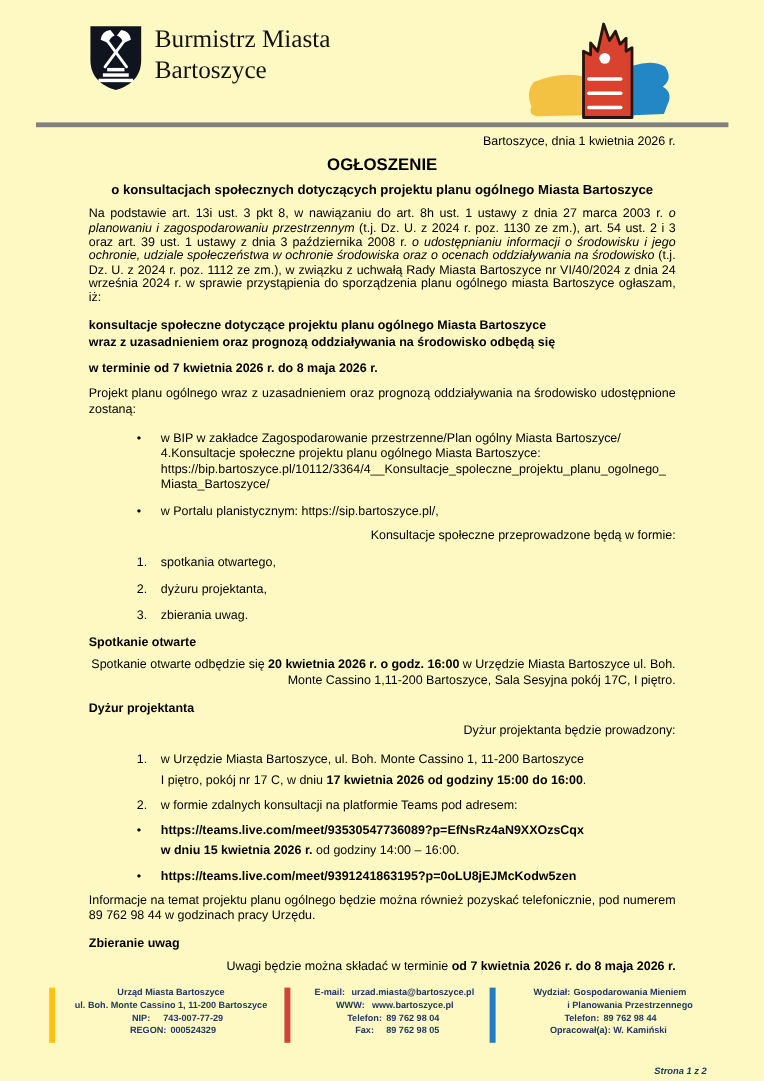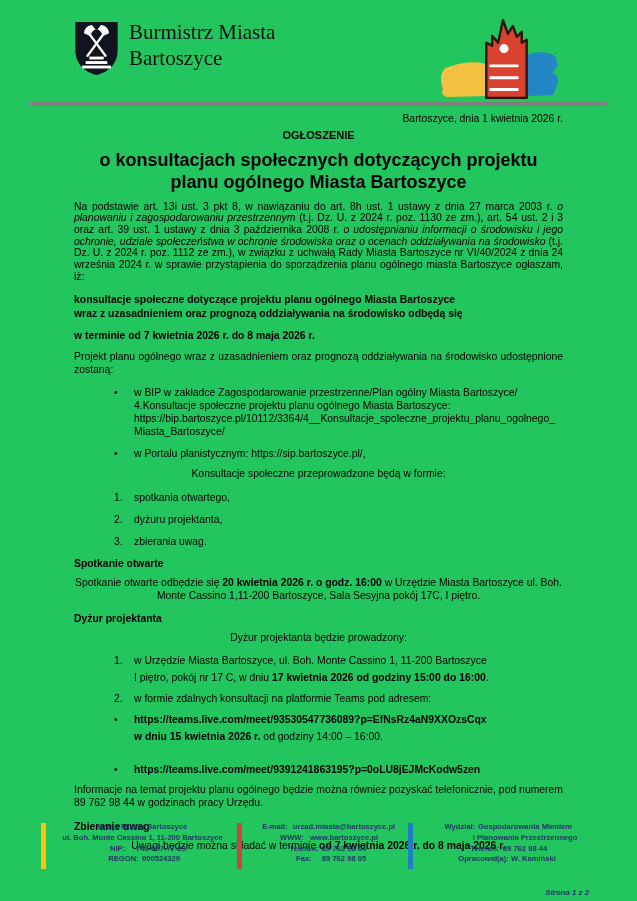--- a/index.html
+++ b/index.html
@@ -1,32 +1,32 @@
 <!DOCTYPE html>
 <html lang="pl"><head>
 <meta charset="utf-8">
 <style>
   html,body{margin:0;padding:0;background:#fff;}
-  .doc{position:relative;width:637px;height:901px;background:#22c55e;overflow:hidden;
+  .doc{position:relative;width:637px;height:901px;background:#fef9c3;overflow:hidden;
        font-family:"Liberation Sans",sans-serif;color:#000;font-size:10.4px;line-height:1.25;}
   
   .header{position:relative;height:102px;}
   .sender{position:absolute;left:74px;top:20px;display:flex;align-items:flex-start;gap:10px;}
   .sender-name{font-family:"Liberation Serif",serif;font-size:21px;line-height:1.22;color:#111;}
   .citylogo{position:absolute;right:64px;top:12px;z-index:2;}
   .rule{height:4px;background:#808080;margin:0 30px;}
   
   .content{padding:0 74px;}
   .date-line{text-align:right;margin-top:6px;}
   .ref{margin-top:2px;}
-  .h1{margin-top:4px;text-align:center;font-weight:700;font-size:11px;}
-  .h2{margin-top:6px;text-align:center;font-weight:700;font-size:18px;}
+  .h1{margin-top:4px;text-align:center;font-weight:700;font-size:14px;}
+  .h2{margin-top:6px;text-align:center;font-weight:700;font-size:11px;}
   .p{margin-top:7px;text-align:justify;}
   .p1{line-height:1.12;}
-  .pl{text-align:center;}
+  .pl{text-align:right;}
   .center-b{text-align:left;font-weight:700;margin-top:7px;line-height:1.35;}
   .term{margin-top:8px;}
   .i{font-style:italic;}
   .b{font-weight:700;}
   .sh{font-weight:700;margin-top:9px;}
   
   .li{position:relative;margin:7px 0 0 40px;padding-left:20px;text-align:left;}
   .li .mk{position:absolute;left:0;top:0;}
   .uli .mk::before{content:"\2022";}
   .url{overflow-wrap:anywhere;word-break:break-all;}
@@ -141,21 +141,21 @@
     <div class="li" style="margin-top:8px">
       <span class="mk">2.</span>
       <span>w formie zdalnych konsultacji na platformie Teams pod adresem:</span>
     </div>
 
     <div class="li uli" style="margin-top:8px">
       <span class="mk"></span>
       <span class="b url">https://teams.live.com/meet/93530547736089?p=EfNsRz4aN9XXOzsCqx</span>
       <div class="sub"><span class="b">w dniu 15 kwietnia 2026 r.</span><span> od godziny 14:00 – 16:00.</span></div>
     </div>
-    <div class="li uli" style="margin-top:20px">
+    <div class="li uli" style="margin-top:8px">
       <span class="mk"></span>
       <span class="b url">https://teams.live.com/meet/9391241863195?p=0oLU8jEJMcKodw5zen</span>
     </div>
 
     <p class="p">Informacje na temat projektu planu ogólnego będzie można również pozyskać telefonicznie, pod numerem 89 762 98 44 w godzinach pracy Urzędu.</p>
 
     <div class="sh">Zbieranie uwag</div>
     <p class="p pl" style="margin-top:6px"><span>Uwagi będzie można składać w terminie </span><span class="b">od 7 kwietnia 2026 r. do 8 maja 2026 r.</span></p>
 
   </div>

